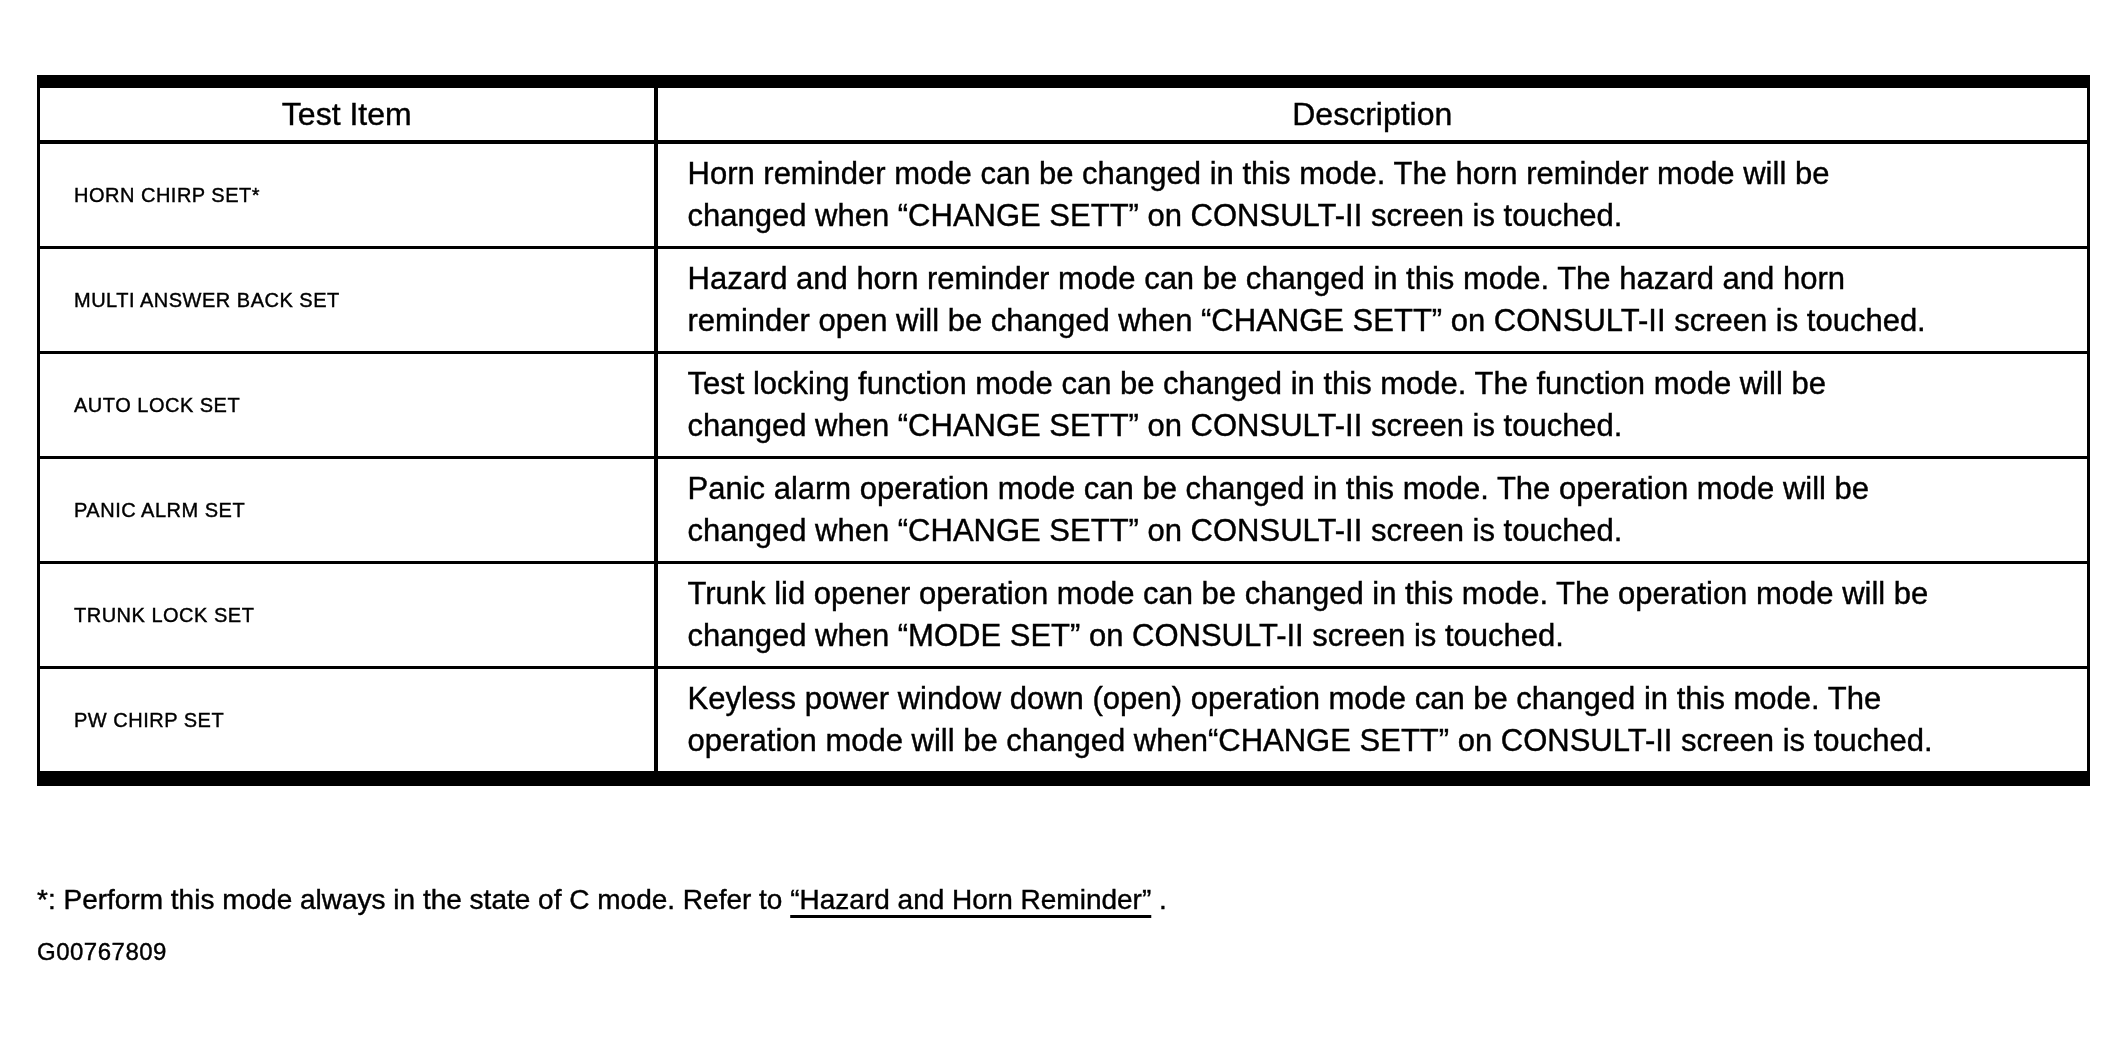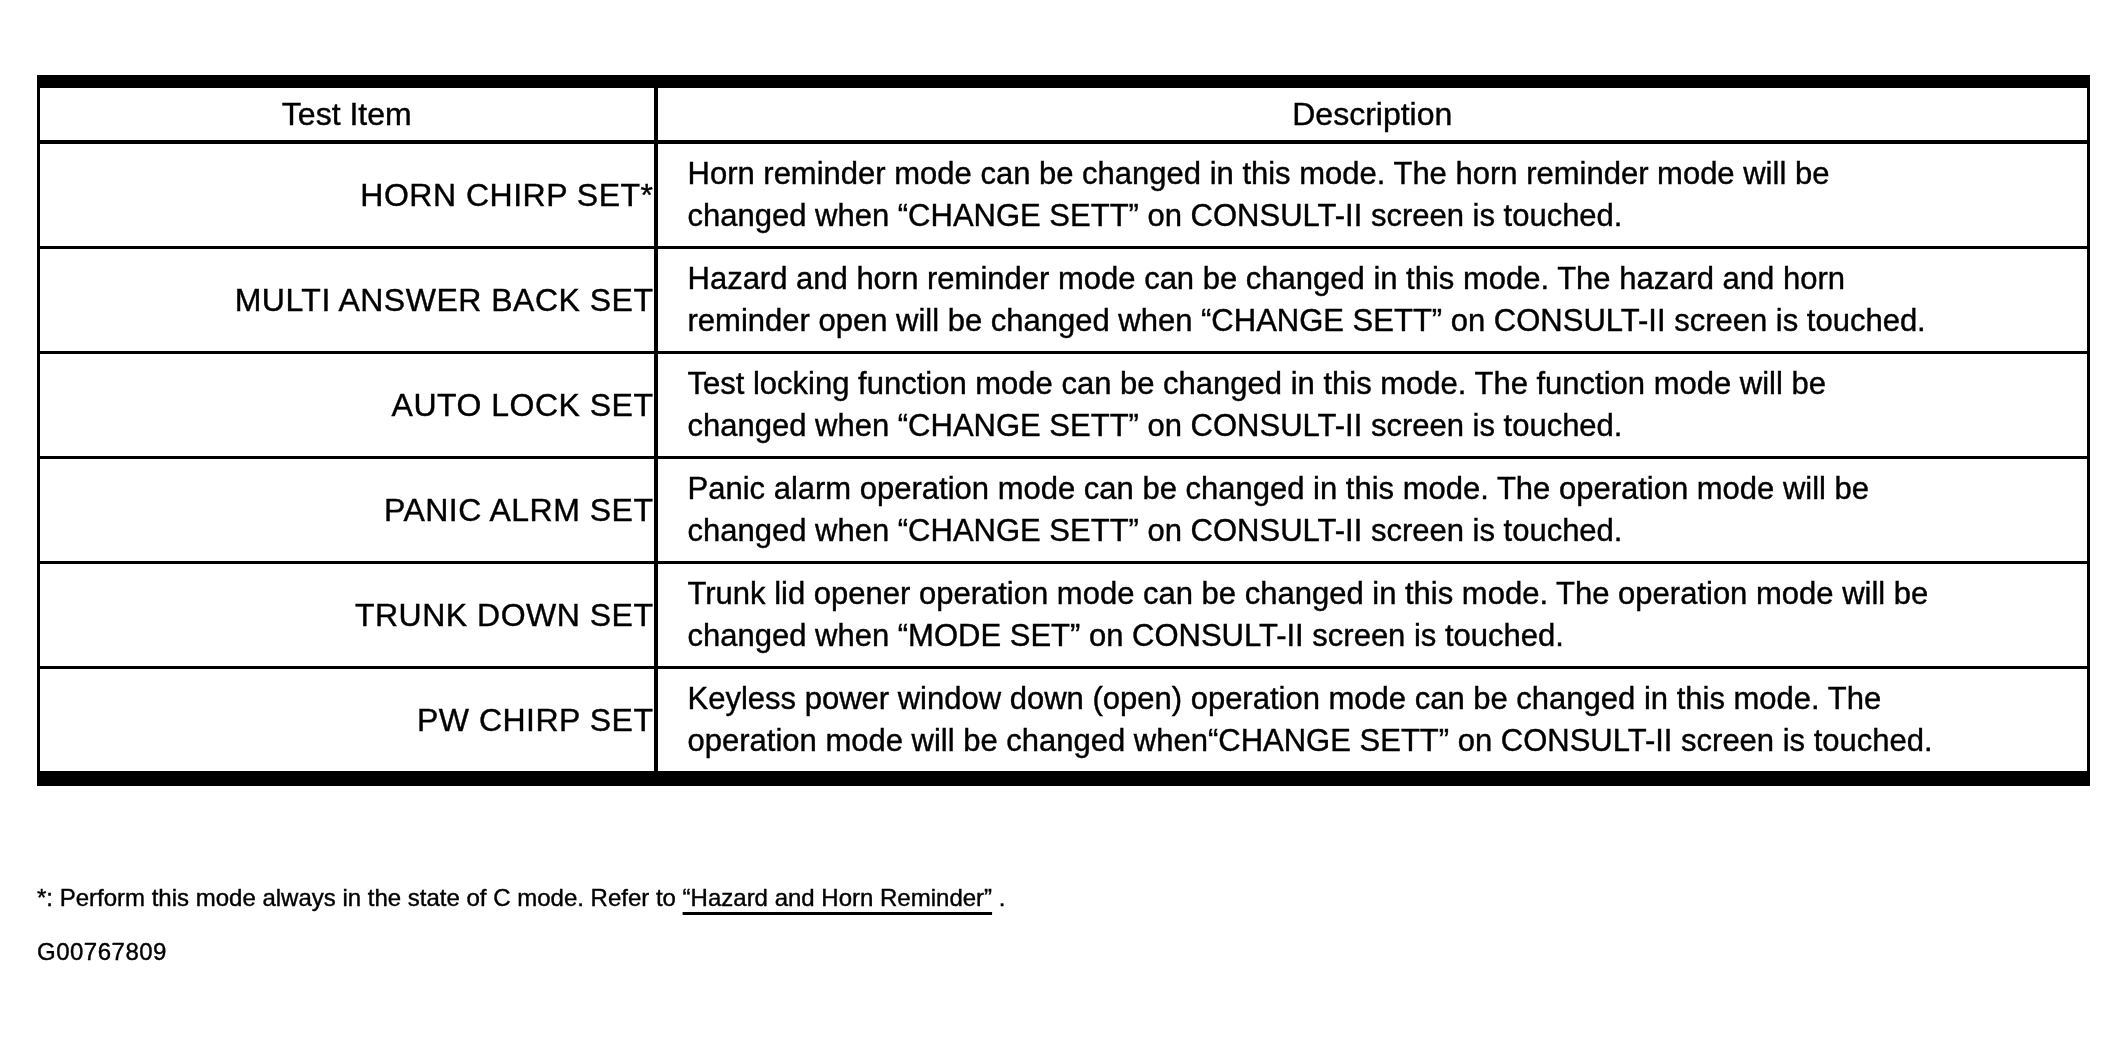--- a/index.html
+++ b/index.html
@@ -34,36 +34,35 @@
     padding: 0;
   }
   thead th:first-child, tbody td:first-child { border-right: 4px solid #000; }
   tbody td {
     border-top: 3px solid #000;
     height: 102px;
     vertical-align: middle;
     padding: 0;
   }
   td.item-cell {
-    font-size: 32px;
-    padding-left: 24px;
+    font-size: 20px;
+    padding-left: 34px;
     letter-spacing: 0.5px;
-    text-align: right;
   }
   td.desc-cell { padding-left: 30px; }
   .desc-line {
     font-size: 31px;
     line-height: 42px;
     white-space: nowrap;
   }
   .footnote {
     position: absolute;
     left: 37px;
     top: 884px;
-    font-size: 24px;
+    font-size: 28px;
     white-space: nowrap;
   }
   .footnote a {
     color: #000000;
     text-decoration: underline;
     text-decoration-thickness: 3px;
     text-underline-offset: 6px;
     cursor: pointer;
   }
   .figure-id {
@@ -113,21 +112,21 @@
         </td>
       </tr>
       <tr>
         <td class="item-cell">PANIC ALRM SET</td>
         <td class="desc-cell">
           <div class="desc-line">Panic alarm operation mode can be changed in this mode. The operation mode will be</div>
           <div class="desc-line">changed when “CHANGE SETT” on CONSULT-II screen is touched.</div>
         </td>
       </tr>
       <tr>
-        <td class="item-cell">TRUNK DOWN SET</td>
+        <td class="item-cell">TRUNK LOCK SET</td>
         <td class="desc-cell">
           <div class="desc-line">Trunk lid opener operation mode can be changed in this mode. The operation mode will be</div>
           <div class="desc-line">changed when “MODE SET” on CONSULT-II screen is touched.</div>
         </td>
       </tr>
       <tr>
         <td class="item-cell">PW CHIRP SET</td>
         <td class="desc-cell">
           <div class="desc-line">Keyless power window down (open) operation mode can be changed in this mode. The</div>
           <div class="desc-line">operation mode will be changed when“CHANGE SETT” on CONSULT-II screen is touched.</div>

